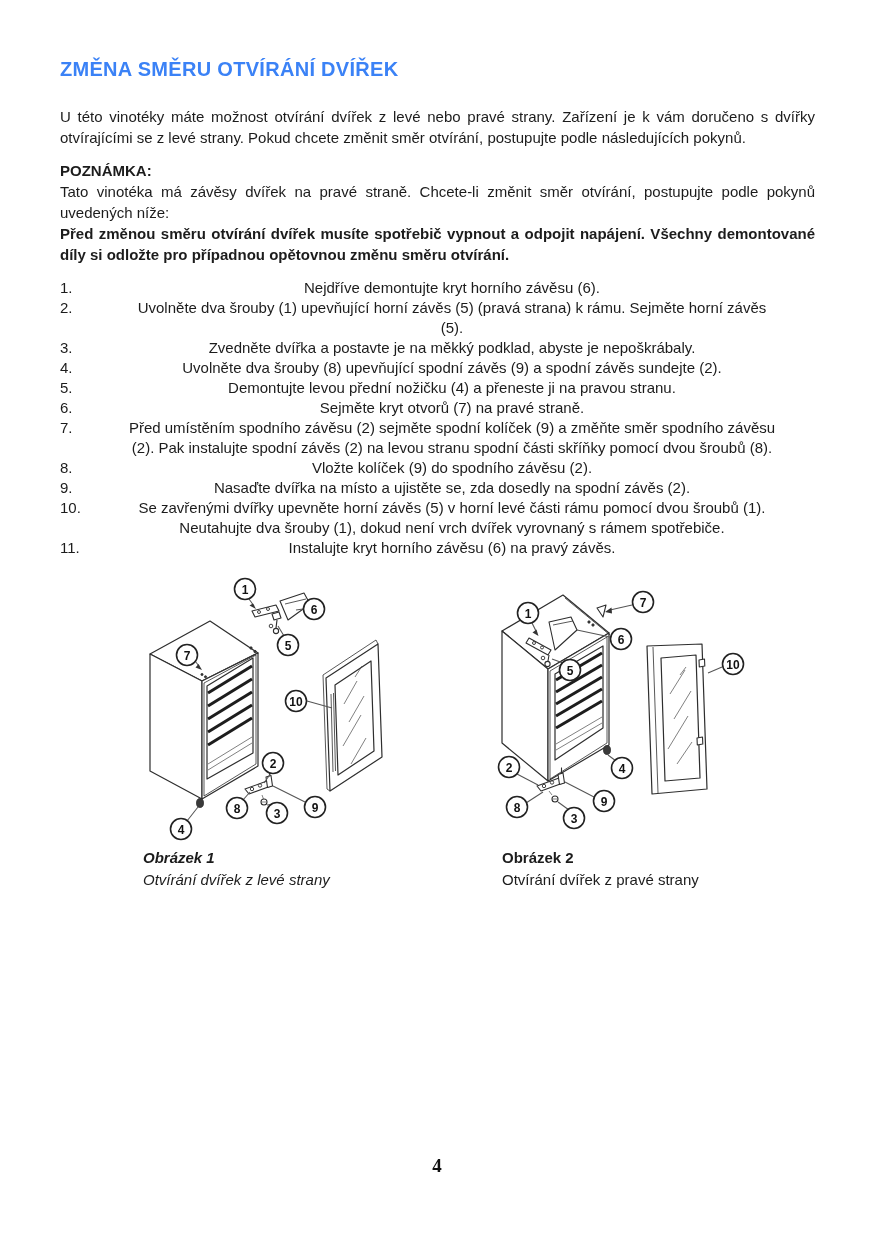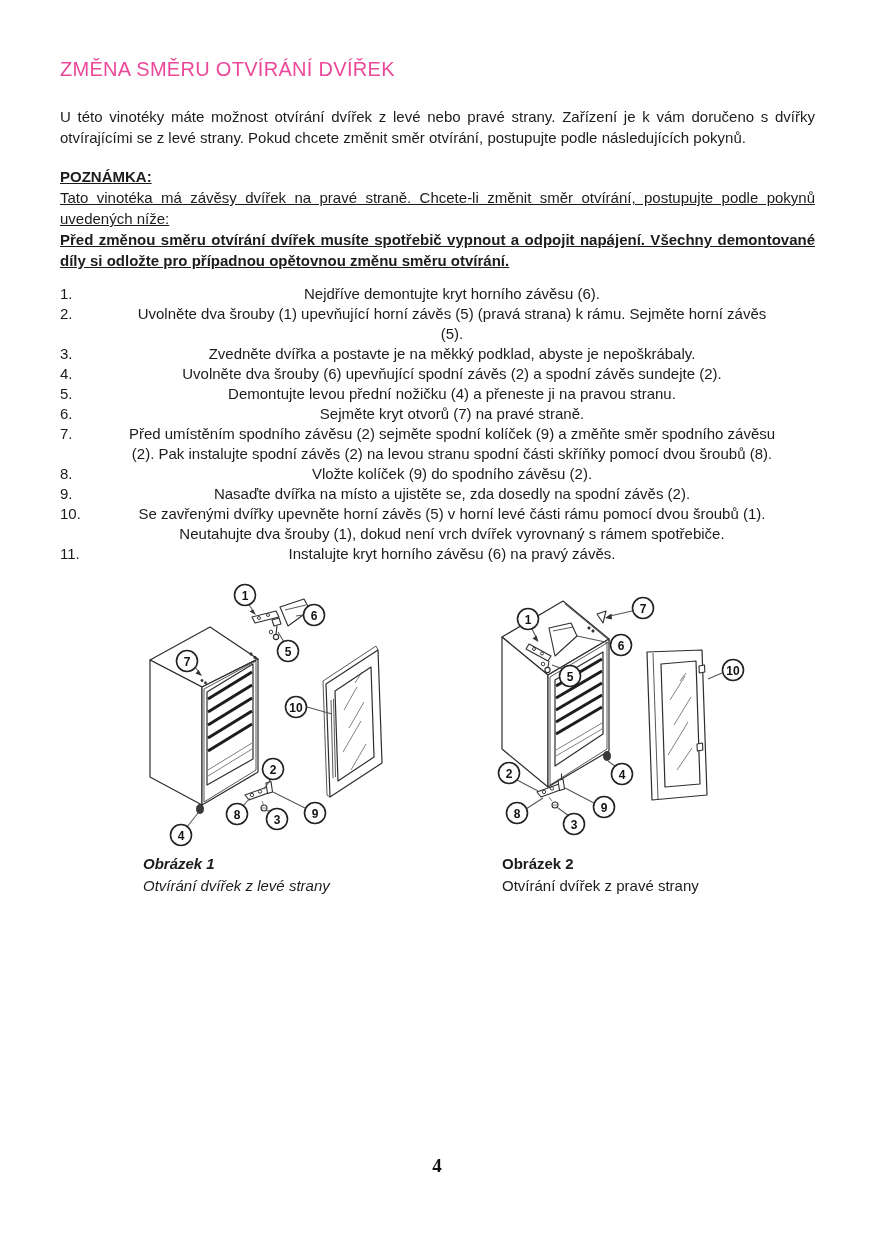--- a/index.html
+++ b/index.html
@@ -3,26 +3,26 @@
 <meta charset="utf-8">
 <style>
   html,body{margin:0;padding:0;}
   body{
     width:874px;height:1240px;position:relative;background:#ffffff;
     font-family:"Liberation Sans","DejaVu Sans",sans-serif;
     color:#1c1c1c;overflow:hidden;
   }
   .content{padding:50px 59px 0 60px;}
   h1{
-    font-size:20px;line-height:26px;font-weight:normal;letter-spacing:.3px;
-    margin:6px 0 24px 0;color:#ec4899;
+    font-size:20px;line-height:26px;font-weight:bold;letter-spacing:.3px;
+    margin:6px 0 24px 0;color:#3b82f6;
   }
   .para{font-size:15px;line-height:21px;text-align:justify;margin:0;}
   .intro{}
-  .note-block{margin-top:18px;text-decoration:underline;}
+  .note-block{margin-top:12px;}
   .note-heading{font-size:15px;line-height:21px;font-weight:bold;}
   .note-bold{font-weight:bold;}
   .steps{margin-top:13px;}
   .step{display:flex;font-size:15px;line-height:20px;}
   .step-num{flex:none;width:29px;}
   .step-text{flex:1;white-space:pre-line;text-align:center;}
   .figures-row{display:flex;margin:16px 0 0 80px;gap:64px;}
   .figure{width:285px;}
   .figure svg{display:block;width:285px;height:268px;}
   .fig-caption-title{font-size:15px;font-weight:bold;margin-top:6px;line-height:20px;}
@@ -74,21 +74,21 @@
         <span class="step-num">2.</span>
         <span class="step-text">Uvolněte dva šrouby (1) upevňující horní závěs (5) (pravá strana) k rámu. Sejměte horní závěs
 (5).</span>
       </div>
     <div class="step">
         <span class="step-num">3.</span>
         <span class="step-text">Zvedněte dvířka a postavte je na měkký podklad, abyste je nepoškrábaly.</span>
       </div>
     <div class="step">
         <span class="step-num">4.</span>
-        <span class="step-text">Uvolněte dva šrouby (6) upevňující spodní závěs (2) a spodní závěs sundejte (2).</span>
+        <span class="step-text">Uvolněte dva šrouby (8) upevňující spodní závěs (9) a spodní závěs sundejte (2).</span>
       </div>
     <div class="step">
         <span class="step-num">5.</span>
         <span class="step-text">Demontujte levou přední nožičku (4) a přeneste ji na pravou stranu.</span>
       </div>
     <div class="step">
         <span class="step-num">6.</span>
         <span class="step-text">Sejměte kryt otvorů (7) na pravé straně.</span>
       </div>
     <div class="step">

